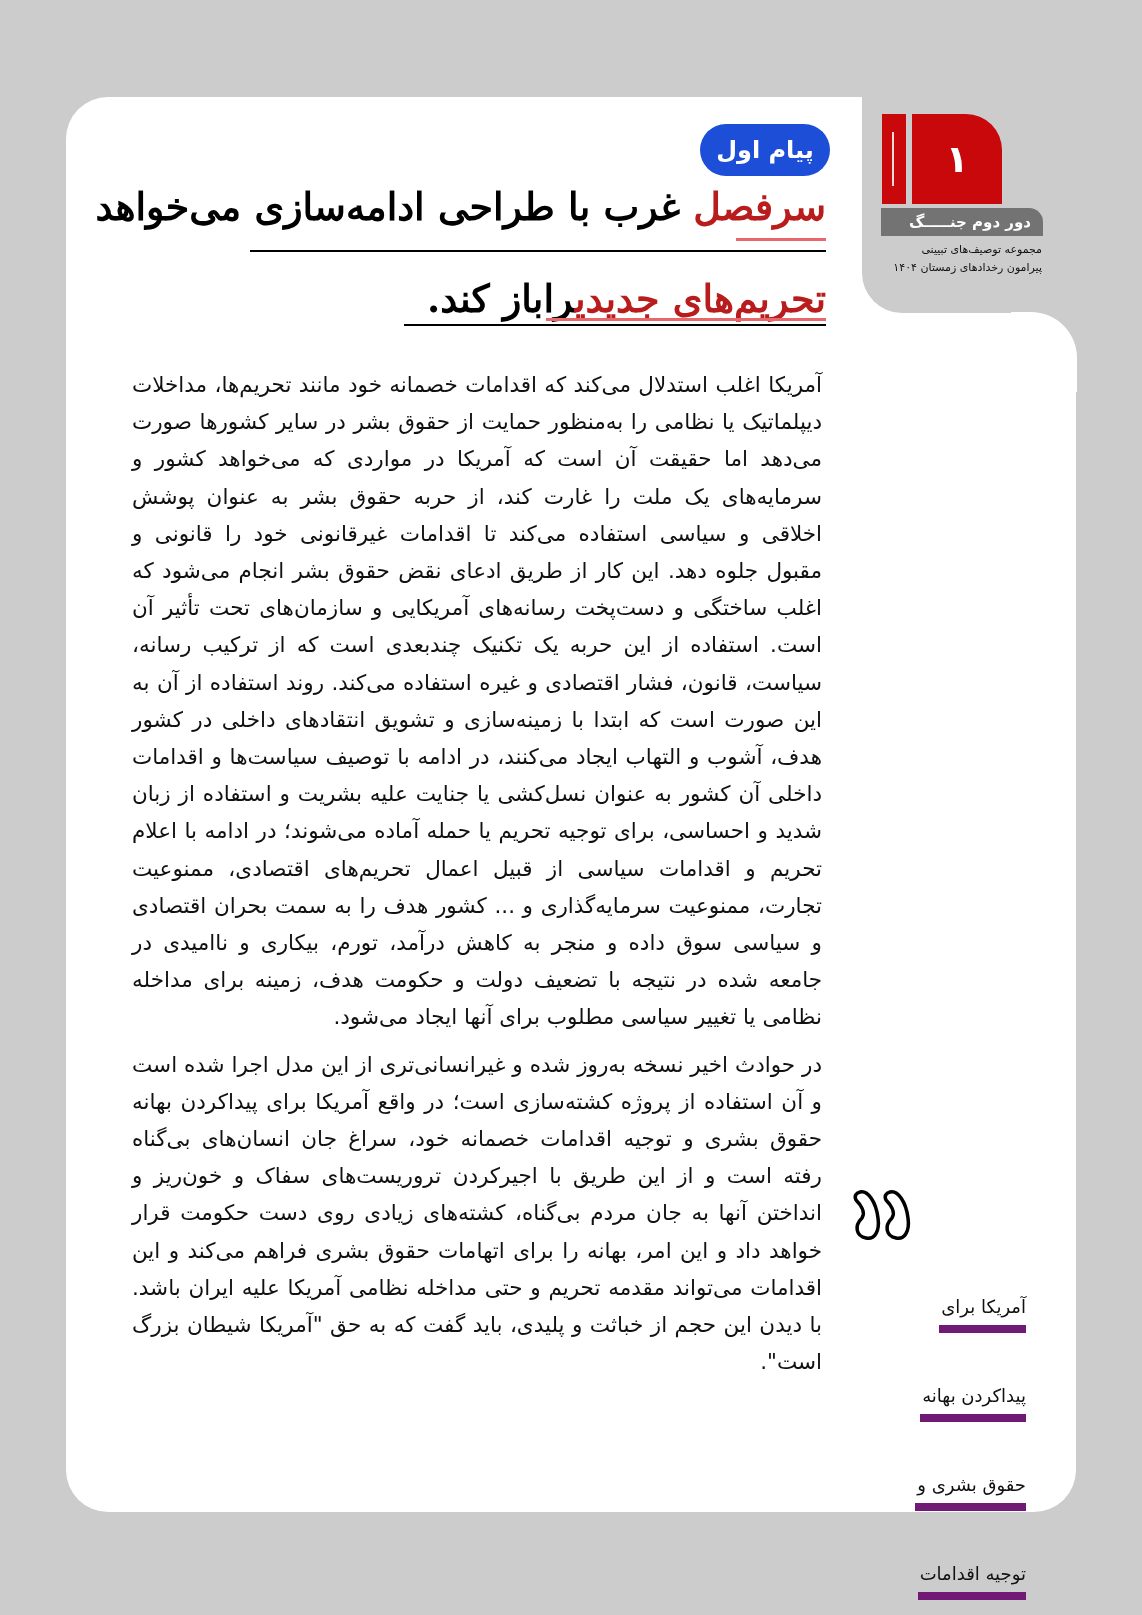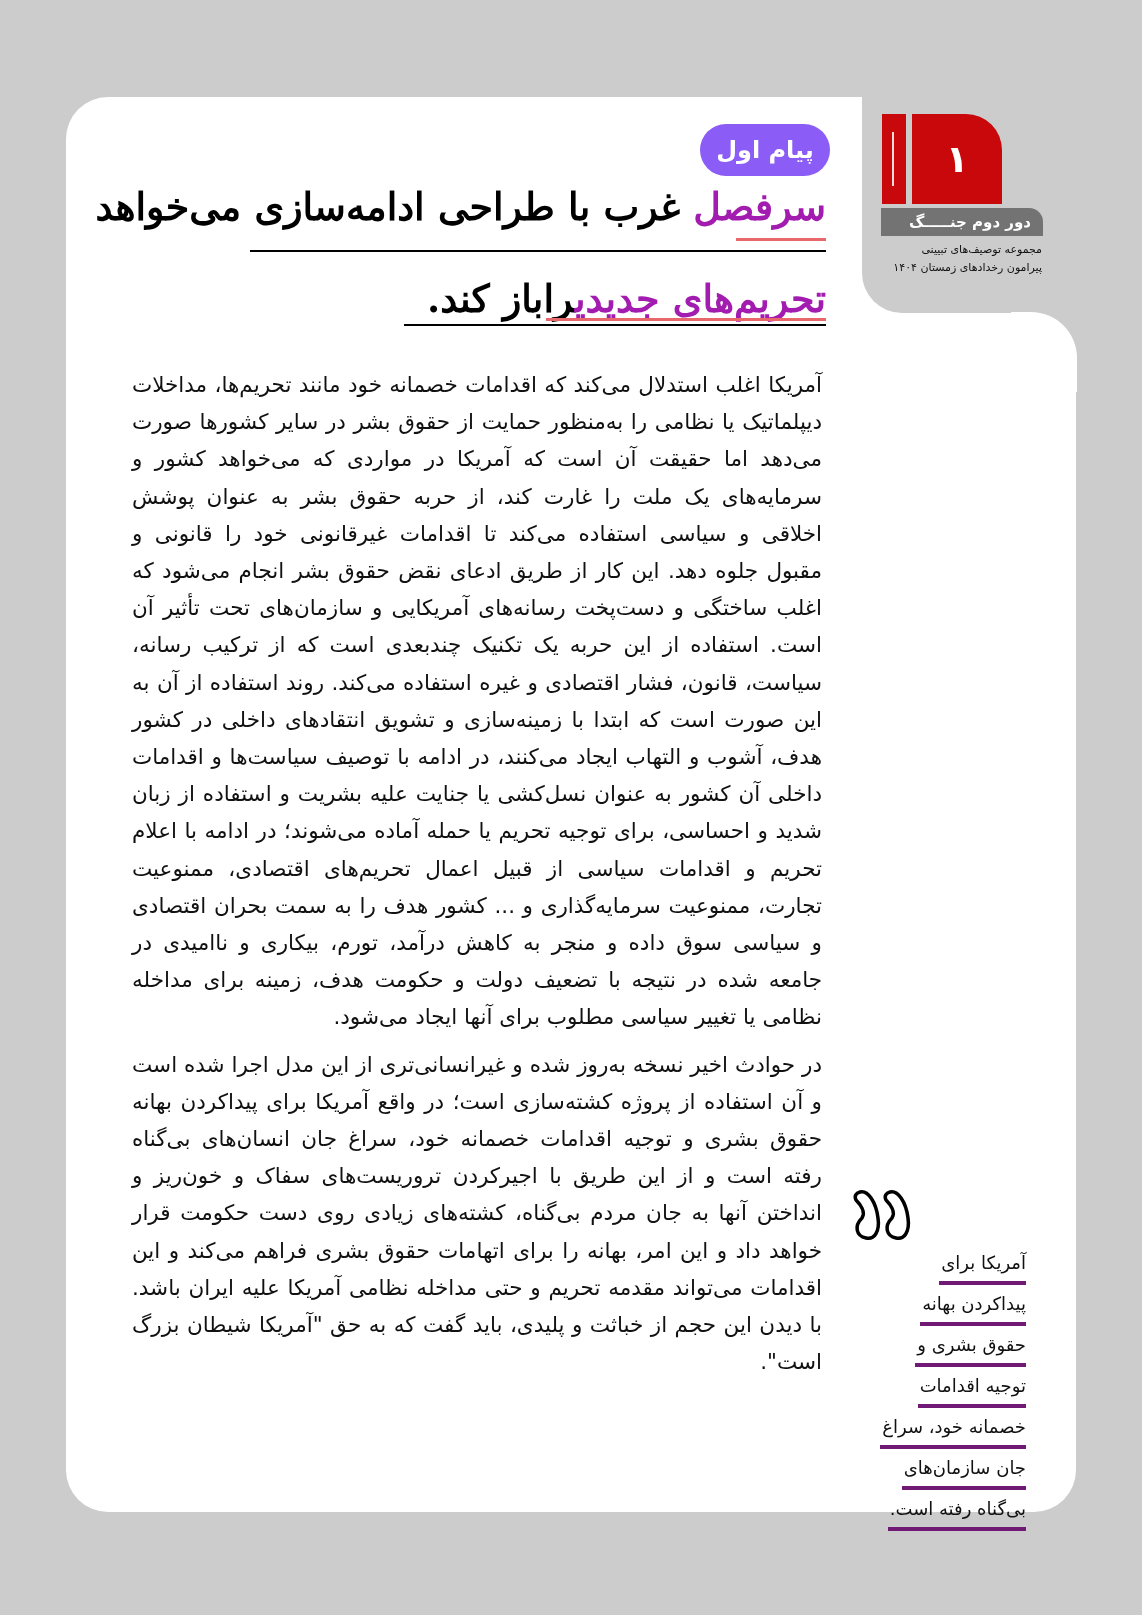--- a/index.html
+++ b/index.html
@@ -35,42 +35,42 @@
   .series-tag {
     position:absolute; left:881px; top:208px; width:162px; height:28px; background:#737373;
     border-top-right-radius:14px; color:#fff; font-size:15px; font-weight:bold;
     direction:rtl; text-align:right; padding-right:12px; box-sizing:border-box; line-height:28px;
   }
   .series-sub { position:absolute; left:860px; width:182px; direction:rtl; text-align:right; font-size:11px; color:#111; }
   .series-sub.l1 { top:243px; }
   .series-sub.l2 { top:261px; }
 
   .badge {
-    position:absolute; left:700px; top:124px; width:130px; height:52px; background:#8b5cf6;
+    position:absolute; left:700px; top:124px; width:130px; height:52px; background:#1d4ed8;
     border-radius:26px; color:#fff; font-size:24px; font-weight:bold; display:flex;
     align-items:center; justify-content:center; direction:rtl;
   }
   .headline { position:absolute; right:316px; direction:rtl; text-align:right; font-family:"DejaVu Serif", serif; font-weight:bold; white-space:nowrap; }
   .headline.l1 { top:184px; font-size:38px; color:#000; }
   .headline.l2 { top:276px; font-size:38px; color:#000; }
-  .hl-red { color:#a21caf; }
+  .hl-red { color:#b91c1c; }
   .rule { position:absolute; height:2px; background:#000; }
   .rule-red { position:absolute; height:3px; background:#e8676a; }
 
   .body {
     position:absolute; left:122px; top:356px; width:710px; direction:rtl; text-align:justify;
     font-size:21.5px; line-height:37.2px; color:#111;
   }
   .body p { margin:10px; }
 
   .quote-mark { position:absolute; left:850px; top:1188px; width:62px; height:54px; }
   .pull-quote { position:absolute; left:862px; top:1244px; width:164px; direction:rtl; text-align:right; }
   .pull-quote .ln {
-    display:block; font-size:18px; line-height:37px; color:#111; border-bottom:4px solid #701a75;
-    margin-left:auto; width:max-content; padding-left:2px;
+    display:block; font-size:18px; line-height:37px; color:#111; border-bottom:8px solid #701a75;
+    margin-left:auto; width:max-content; padding-left:2px;margin-top:44px;
   }
 </style>
 </head>
 <body>
 
 <div class="card"></div>
 <div class="cutout"></div>
 <div class="cutout-curve"></div>
 
 <div class="logo">

